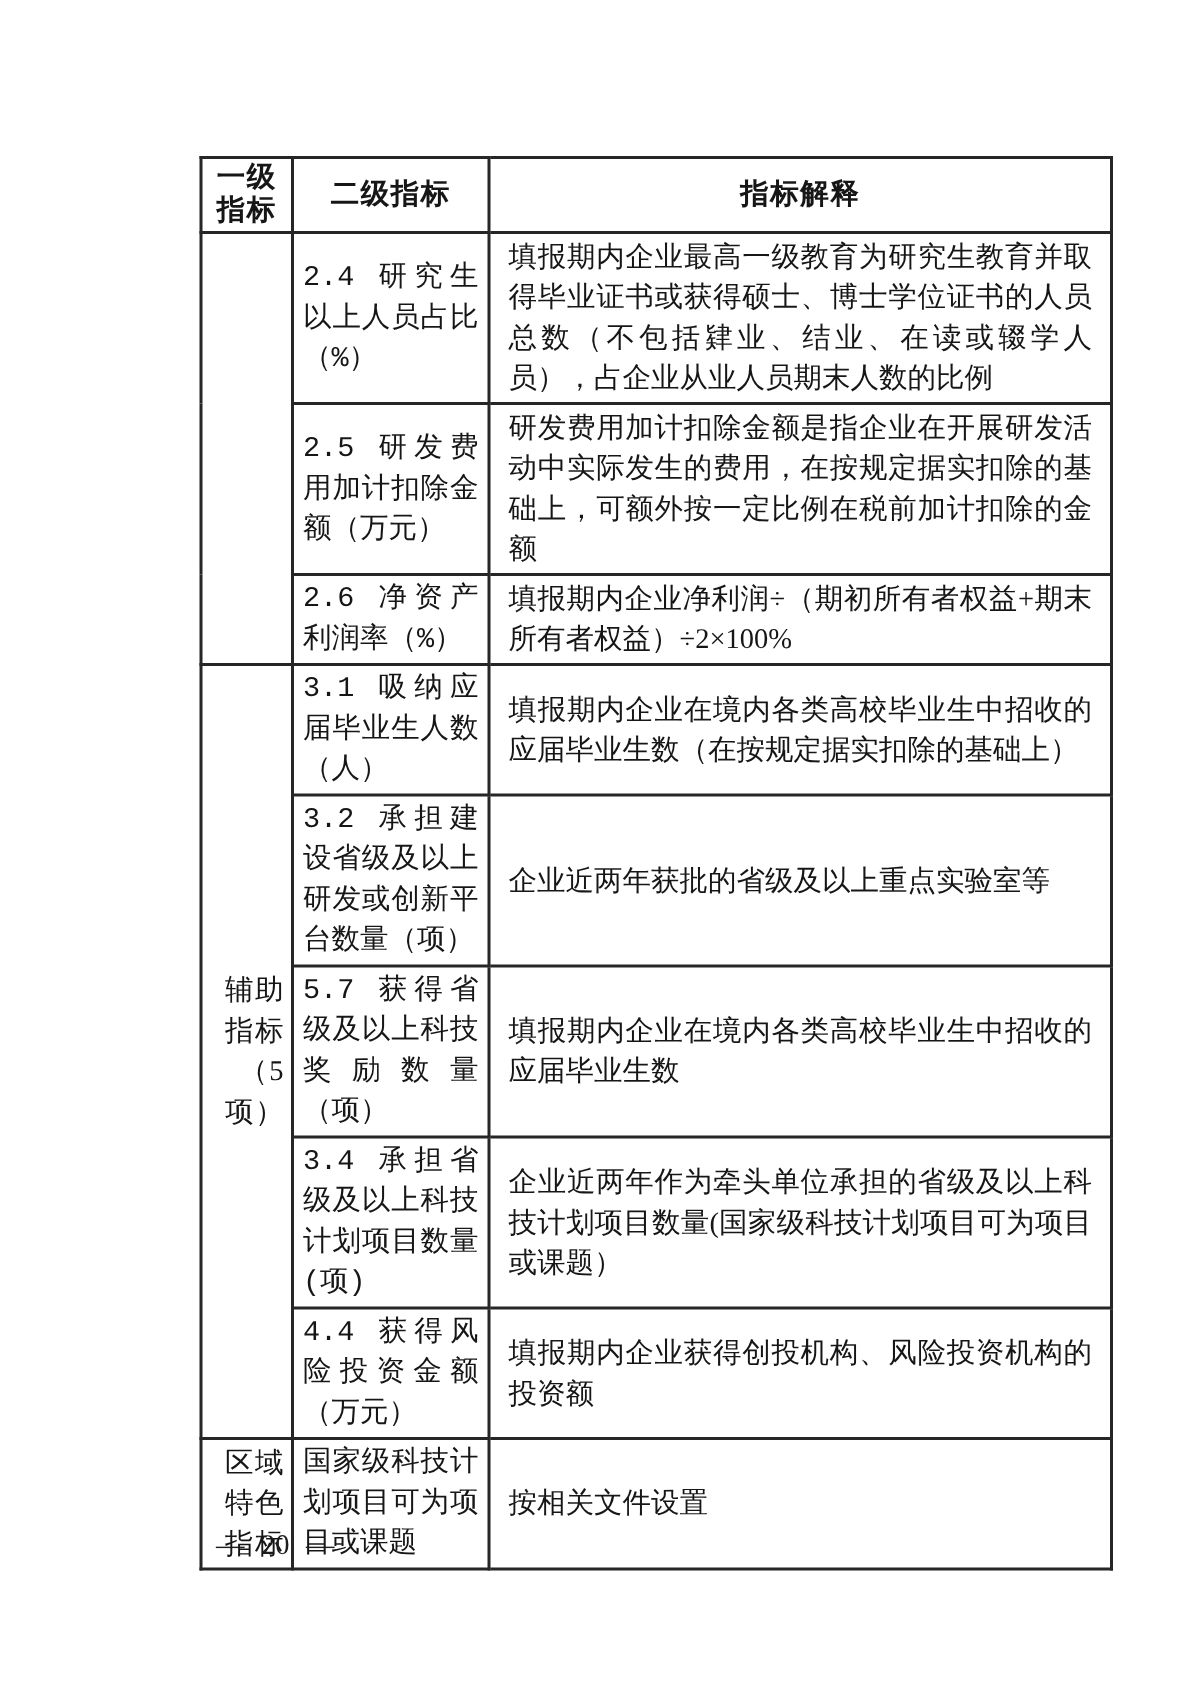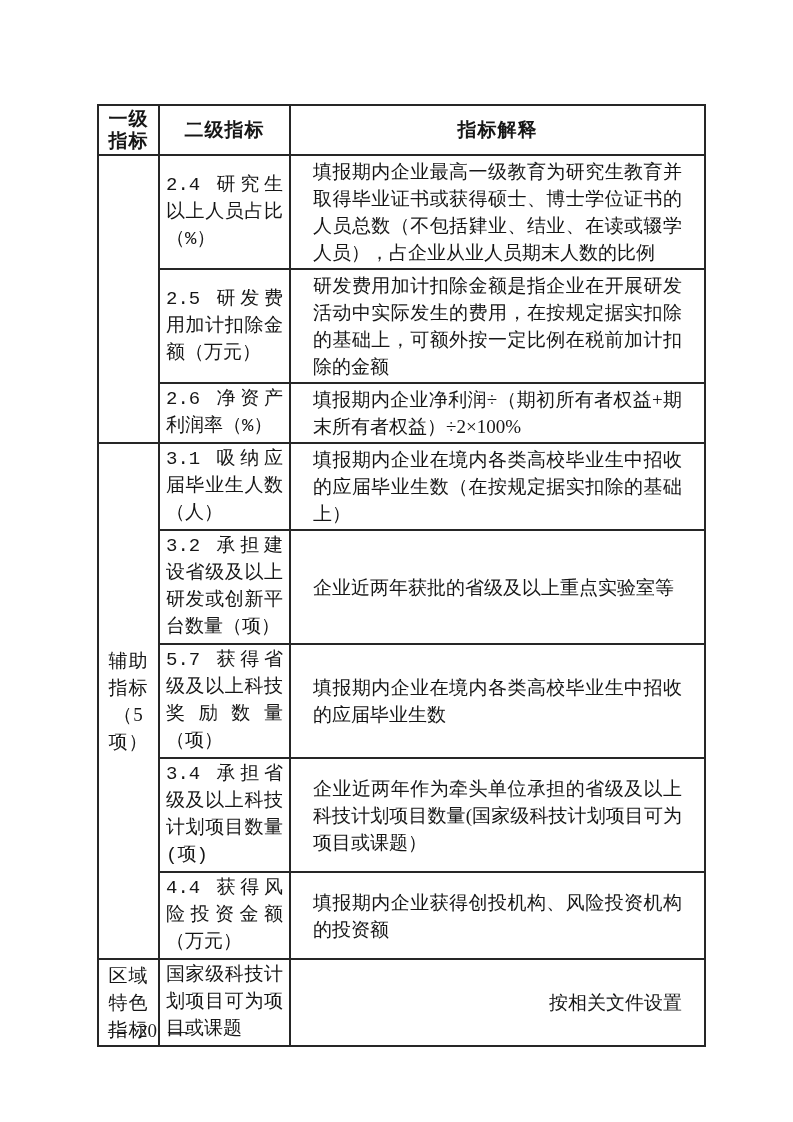--- a/index.html
+++ b/index.html
@@ -8,20 +8,21 @@
     width: 793px; height: 1122px;
     position: relative;
     font-family: "Liberation Serif", "DejaVu Serif", serif;
     color: #161616;
     -webkit-font-smoothing: antialiased;
   }
   .page {
     position: absolute; inset: 0;
     background: #ffffff;
     overflow: hidden;
+    margin-left: 36px;
   }
   table.indicator-table {
     position: absolute;
     left: 97px; top: 104px;
     width: 607px;
     border-collapse: collapse;
     table-layout: fixed;
     font-size: 19px;
     line-height: 27px;
   }
@@ -38,37 +39,37 @@
     font-family: "Liberation Sans", "DejaVu Sans", sans-serif;
     font-weight: bold;
     font-size: 19px;
     line-height: 22px;
     text-align: center;
     height: 47px;
     padding: 2px 2px;
     letter-spacing: 1px;
   }
   td.l1 {
-    text-align: center;
+    text-align: right;
     padding: 1px 4px;
     letter-spacing: 1px;
   }
   td.l2 {
     text-align: justify;
     text-justify: inter-ideograph;
     padding: 2px 6px;
     font-family: Liberation Mono, monospace;
   }
   td.exp {
     text-align: justify;
     text-justify: inter-ideograph;
-    padding: 2px 22px;
+    padding: 2px 12px;
   }
   td.exp.center {
-    text-align: right;
+    text-align: left;
   }
   .page-footer {
     position: absolute;
     left: 108px; top: 1018px;
     font-size: 19px;
     line-height: 26px;
     display: flex;
     align-items: center;
     gap: 11px;
     color: #1c1c1c;

